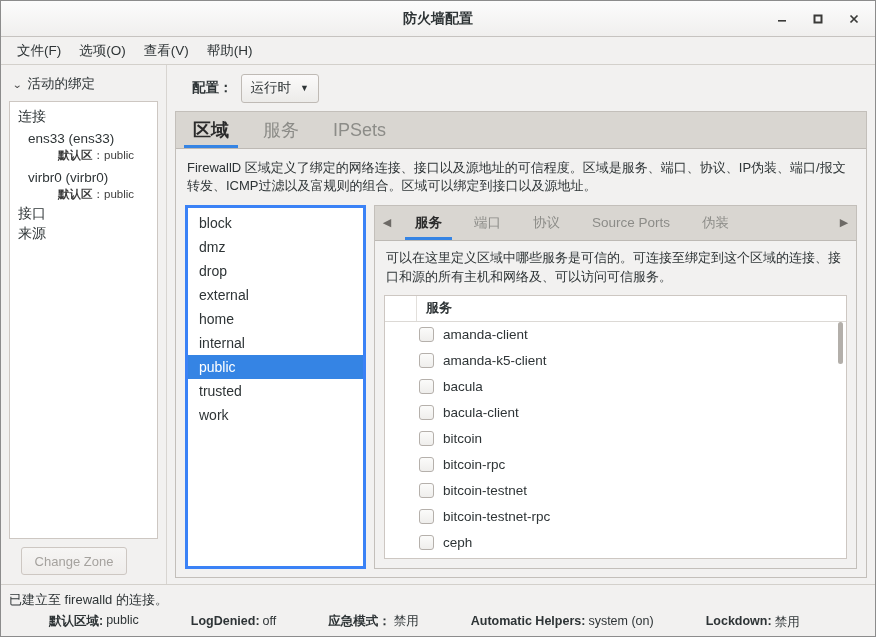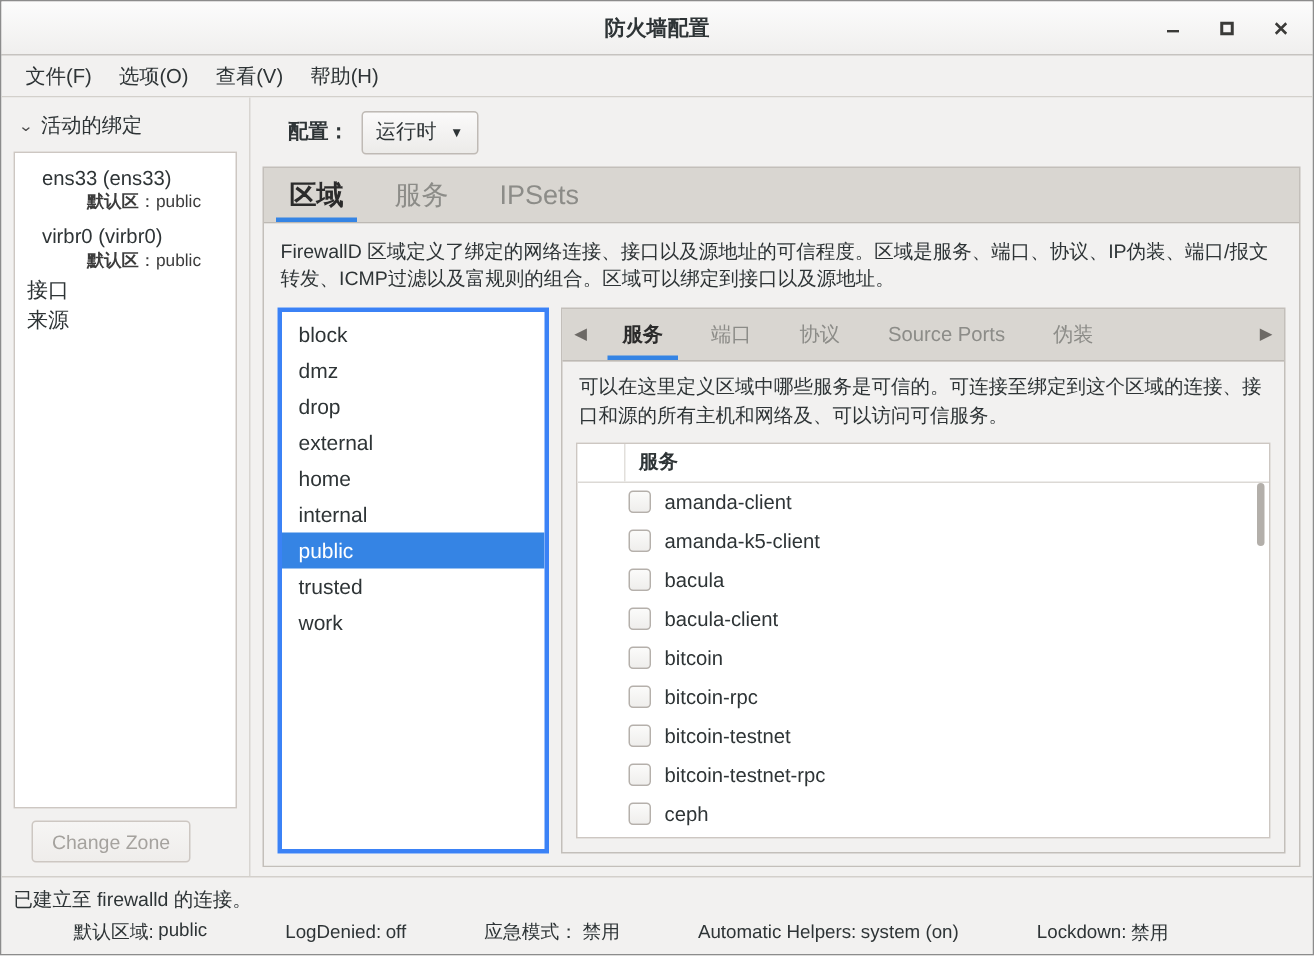--- a/index.html
+++ b/index.html
@@ -434,21 +434,21 @@
     color: #2e3436;
   }
   .status-line2 {
     font-size: 12.5px;
     color: #2e3436;
     display: flex;
     align-items: baseline;
     flex-wrap: nowrap;
     gap: 4px;
   }
-  .status-line2 .k { font-weight: normal; padding-left: 40px; }
+  .status-line2 .k { font-weight: bold; padding-left: 40px; }
   .status-line2 .v { color: #2e3436; }
   .status-line2 .pair { display: inline-flex; gap: 3px; margin-right: 8px; }
 </style>
 </head>
 <body>
 
 <div class="window">
 
   <div class="titlebar">
     <div class="titlebar-title">防火墙配置</div>
@@ -479,20 +479,21 @@
   </div>
 
   <div class="content">
 
     <div class="left-pane">
       <div class="expander">
         <span class="chev">⌄</span>
         <span>活动的绑定</span>
       </div>
       <div class="bindings-box">
+        <div class="tree-root">连接</div>
         <div class="tree-child">
           <span class="name">ens33 (ens33)</span>
           <span class="sub"><b>默认区</b><span>：</span><span>public</span></span>
         </div>
         <div class="tree-child">
           <span class="name">virbr0 (virbr0)</span>
           <span class="sub"><b>默认区</b><span>：</span><span>public</span></span>
         </div>
         <div class="tree-root">接口</div>
         <div class="tree-root">来源</div>

